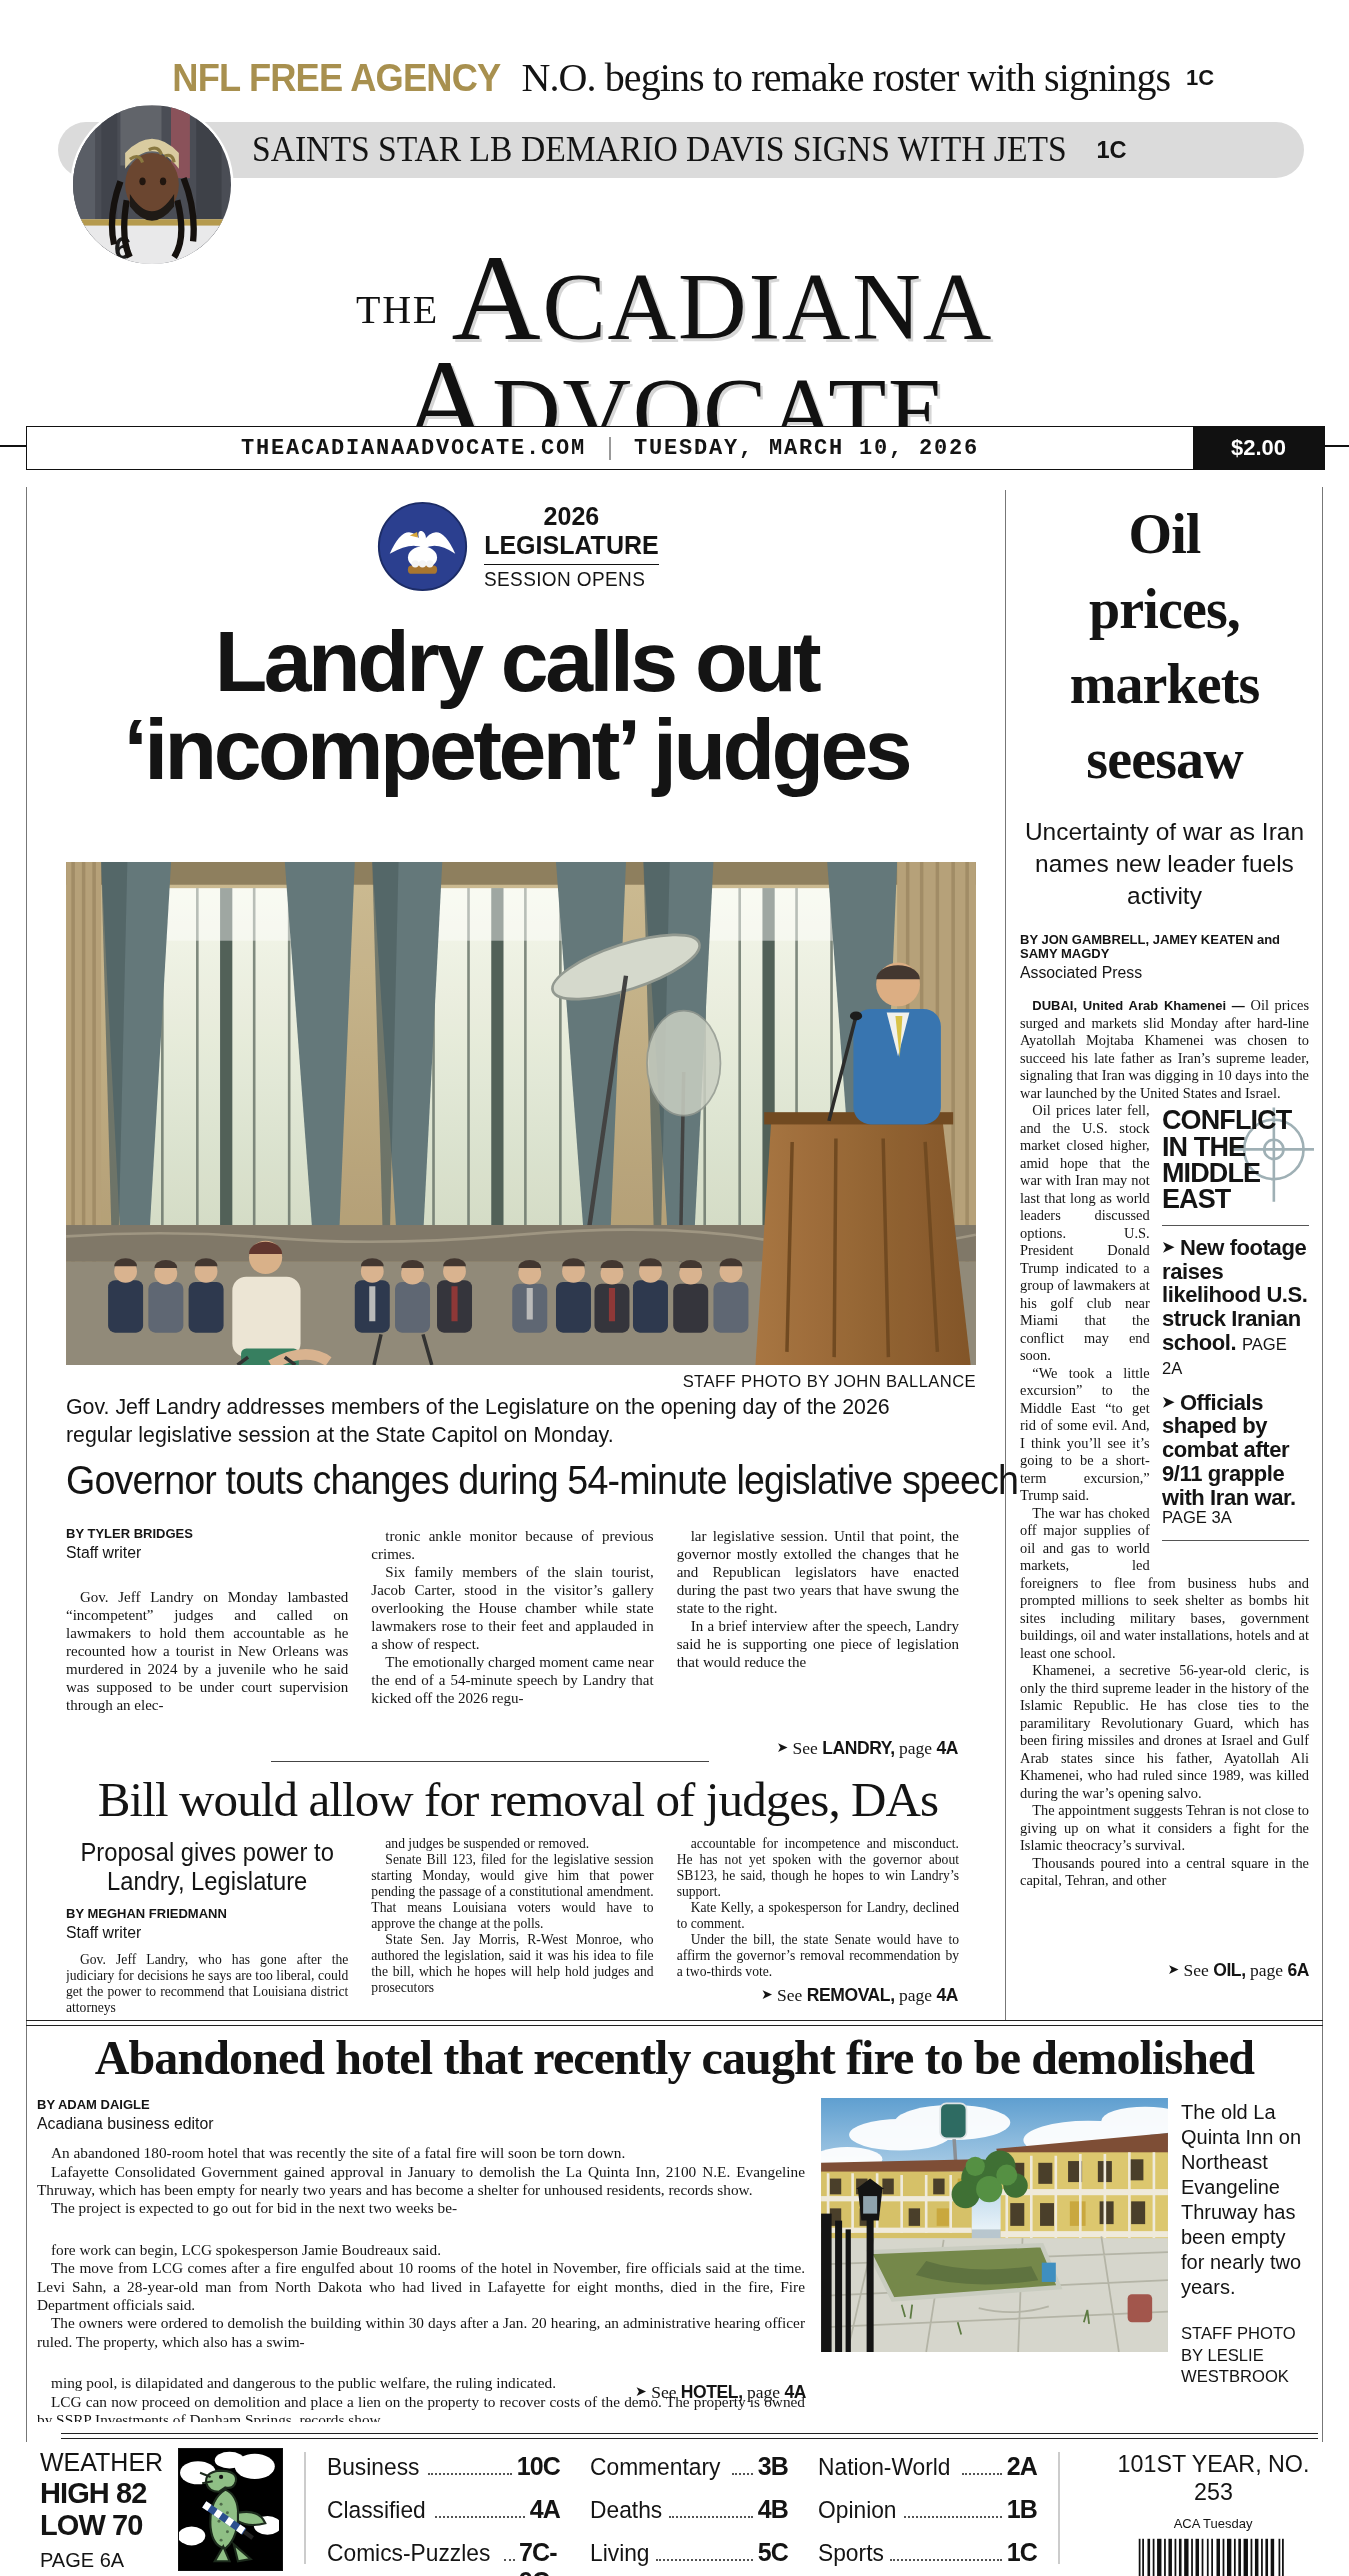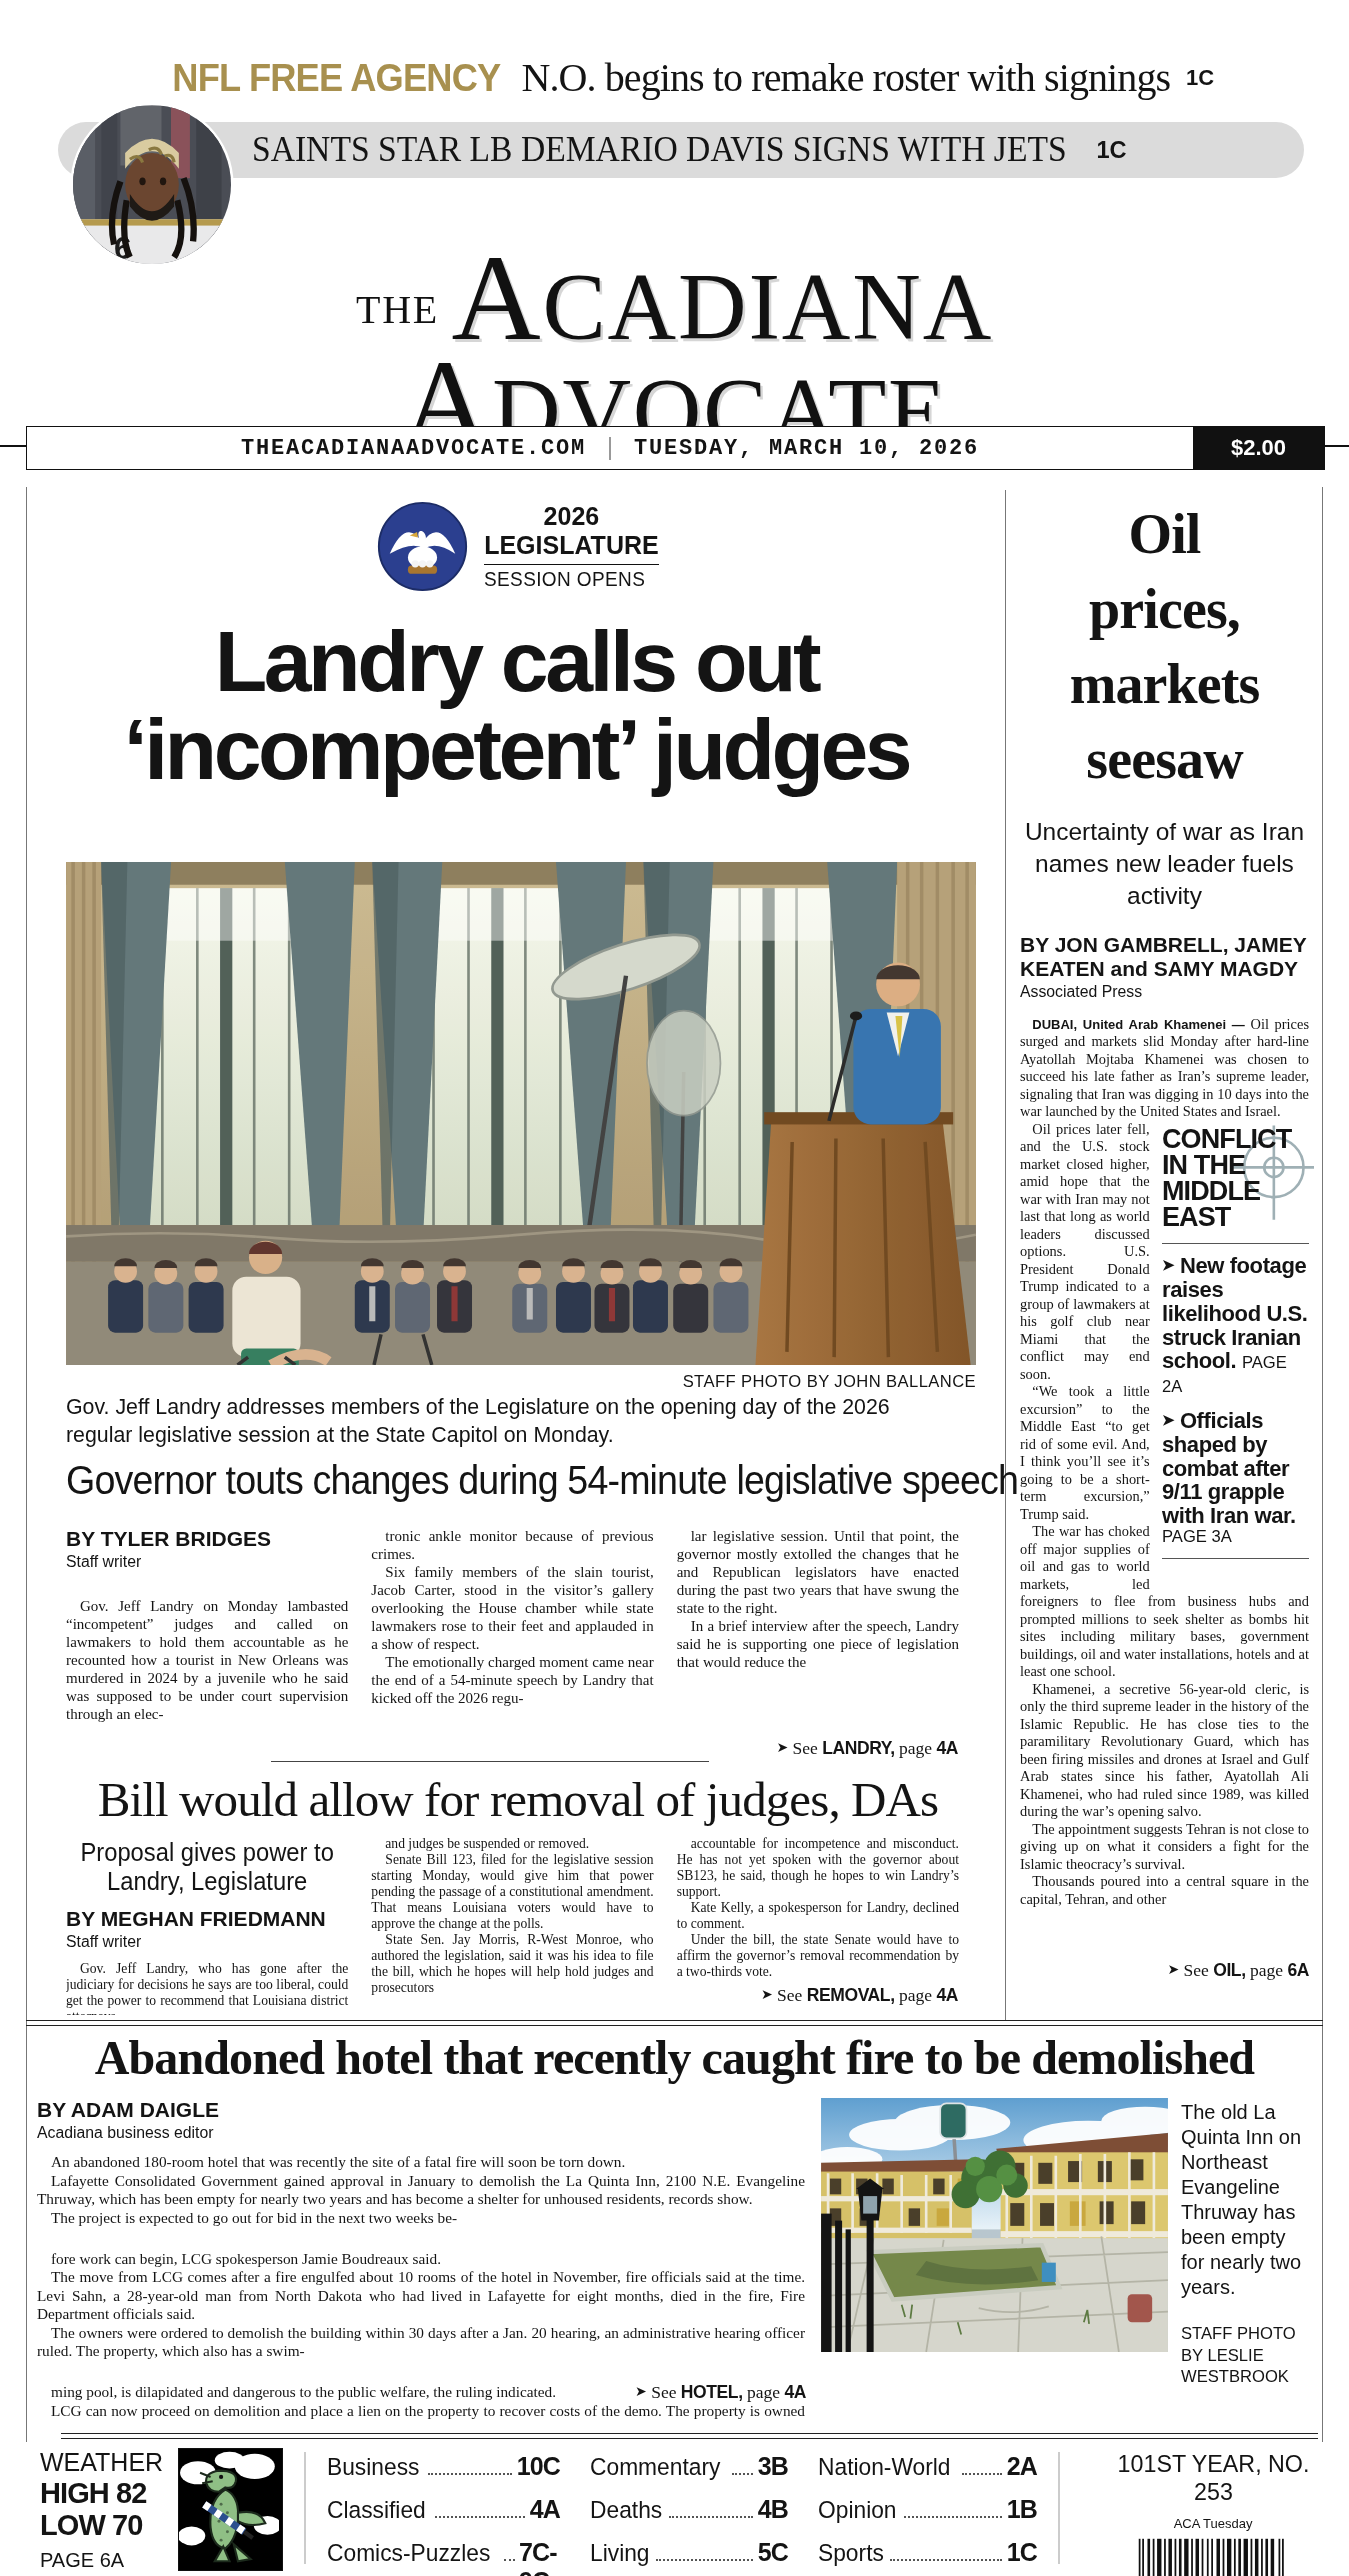--- a/index.html
+++ b/index.html
@@ -60,21 +60,21 @@
   
   .main-photo{position:absolute;top:862px;left:66px;width:910px;height:503px;background:#9c9a90;overflow:hidden;}
   .photo-credit{position:absolute;top:1372px;left:66px;width:910px;text-align:right;
                 font-family:"Liberation Sans",sans-serif;font-size:16.6px;letter-spacing:0.4px;}
   .photo-caption{position:absolute;top:1393px;left:66px;width:910px;
                  font-family:"Liberation Sans",sans-serif;font-size:22px;line-height:1.28;transform:scaleX(.97);transform-origin:left;}
 
   
   .gov-subhead{position:absolute;top:1458px;left:66px;width:928px;font-family:"Liberation Sans",sans-serif;
                font-size:40px;letter-spacing:-0.9px;transform:scaleX(.94);transform-origin:left;white-space:nowrap;}
-  .byline{font-family:"Liberation Sans",sans-serif;font-weight:bold;font-size:21px;line-height:1.15;}
+  .byline{font-family:"Liberation Sans",sans-serif;font-weight:bold;font-size:13px;line-height:1.15;}
   .byrole{font-family:"Liberation Sans",sans-serif;font-size:15.8px;line-height:1.2;margin-top:1.8px;}
   .cols{position:absolute;display:flex;gap:23px;}
   .col{flex:1;}
   .body-txt p{margin:0;text-align:justify;text-indent:14px;}
   .gov-cols{top:1527px;left:66px;width:893px;font-size:15px;line-height:18px;height:219px;overflow:hidden;}
   .gov-cols .byline-block{margin-bottom:25px;}
   .jump{position:absolute;font-size:17.5px;text-align:right;}
   .jump b{font-family:"Liberation Sans",sans-serif;letter-spacing:-0.4px;}
   .jmp-arrow{font-size:14px;vertical-align:1.8px;}
   .gov-jump{top:1738px;left:669px;width:289px;}

